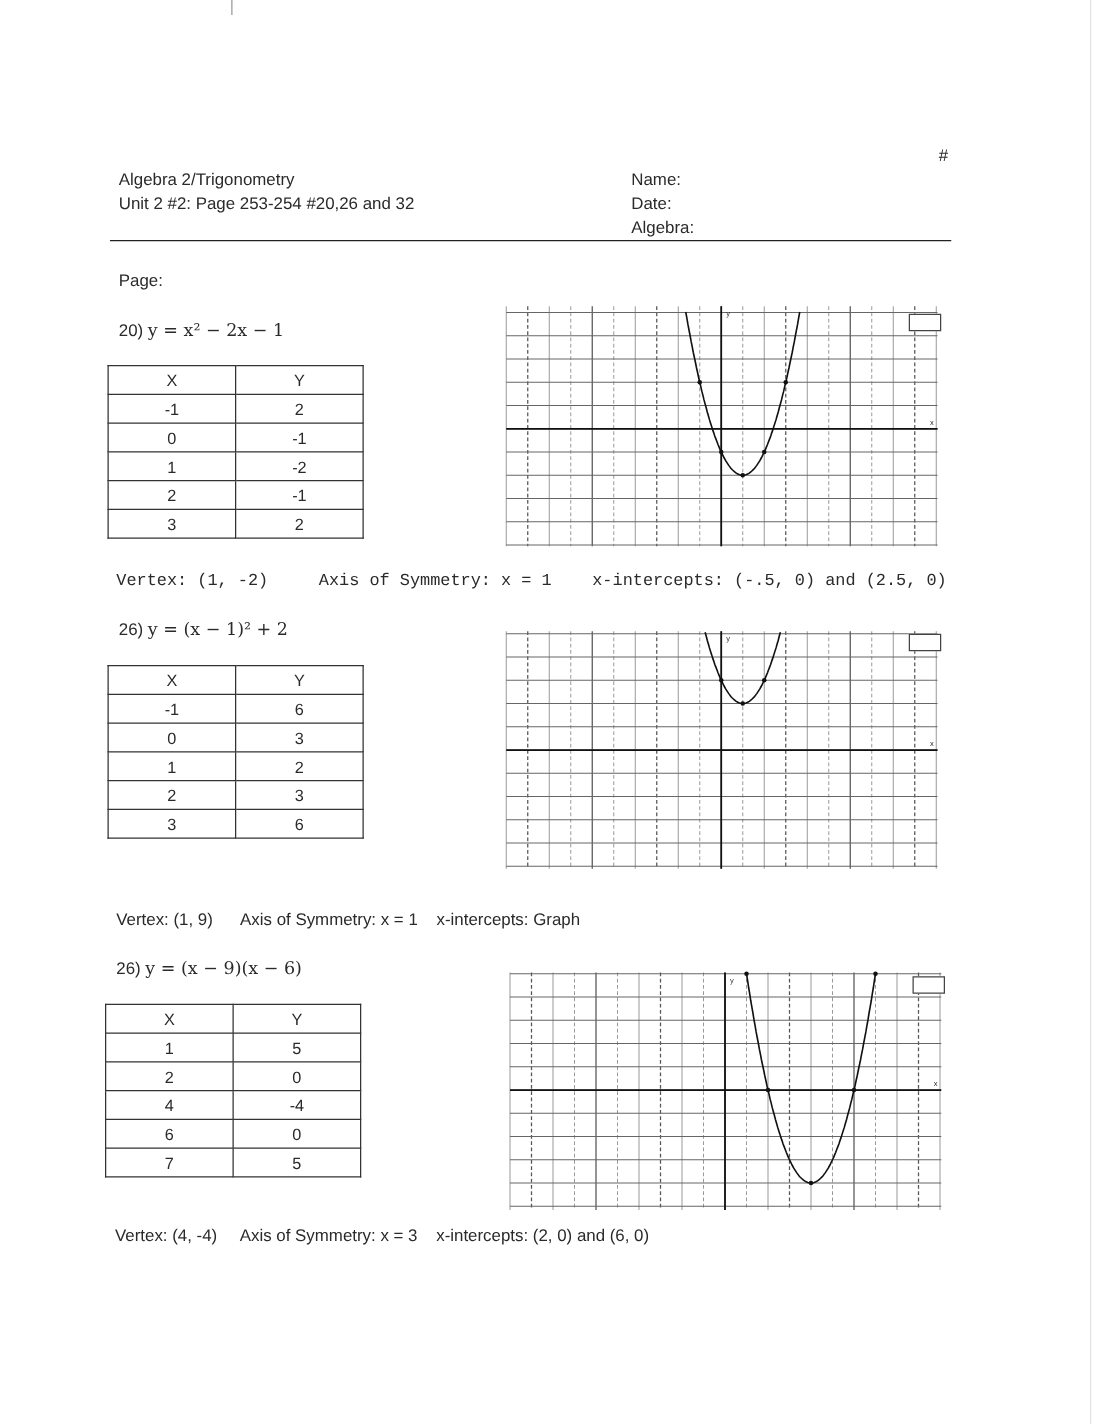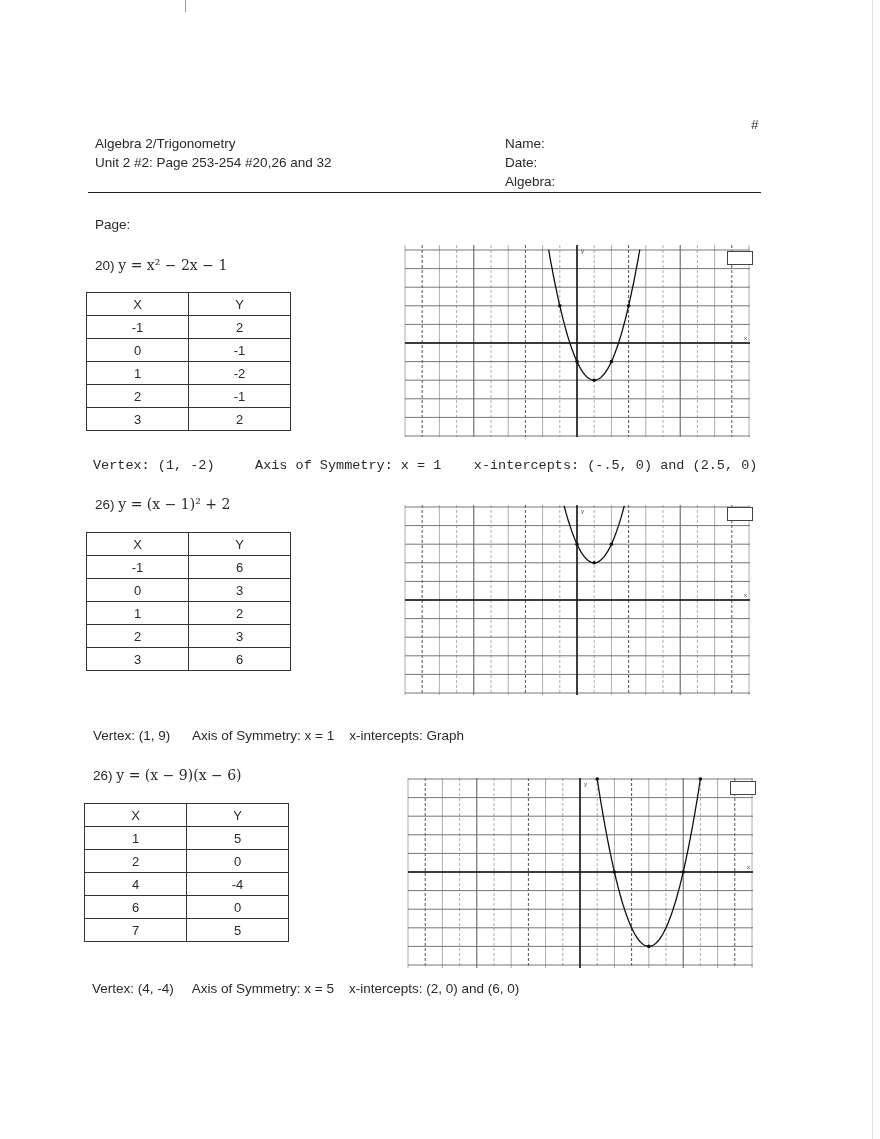--- a/index.html
+++ b/index.html
@@ -267,15 +267,15 @@
     <circle cx="206.4" cy="94" r="1.8" fill="#111"></circle>
     <circle cx="240.8" cy="168.4" r="1.8" fill="#111"></circle>
     <circle cx="275.2" cy="94" r="1.8" fill="#111"></circle>
     <circle cx="292.4" cy="1" r="1.8" fill="#111"></circle>
     <text x="176" y="8" font-size="6" fill="#333">y</text>
     <text x="339" y="91" font-size="6" fill="#333">x</text>
   </svg>
 <div class="legend-box" style="left:730px;top:781px;width:20px;height:10px;"></div>
 <div class="abs txt" style="left:92px;top:980px;">
   <span>Vertex: (4, -4)</span>&nbsp;&nbsp;&nbsp;&nbsp;
-  <span>Axis of Symmetry: x = 5</span>&nbsp;&nbsp;&nbsp;
+  <span>Axis of Symmetry: x = 3</span>&nbsp;&nbsp;&nbsp;
   <span>x-intercepts: (2, 0) and (6, 0)</span>
 </div>
 
 </body></html>

